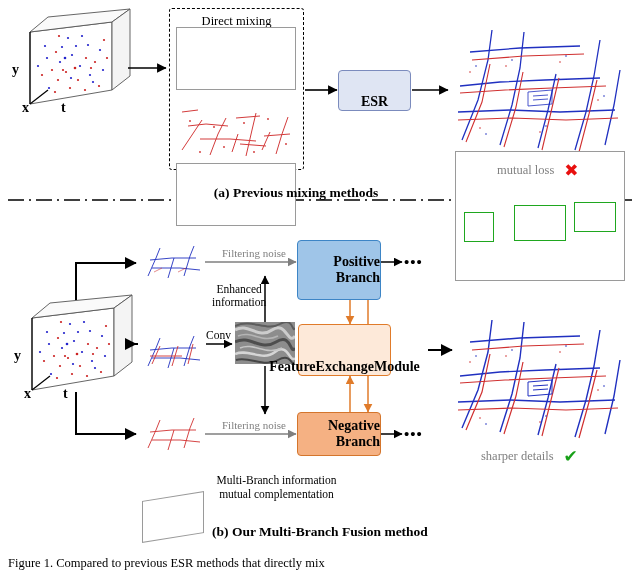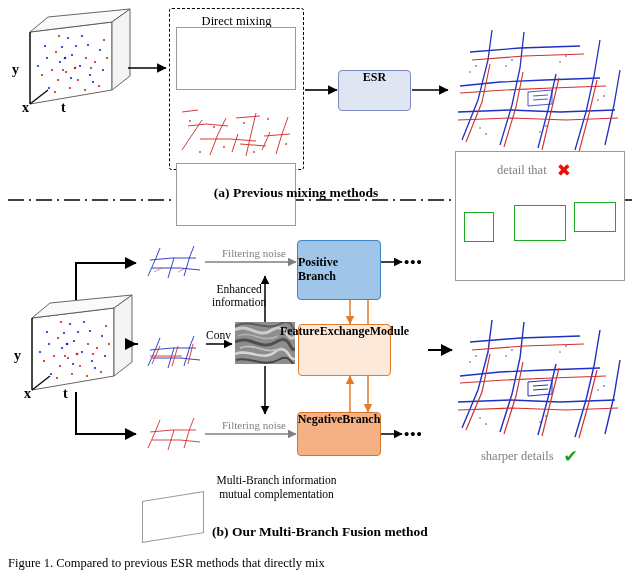--- a/index.html
+++ b/index.html
@@ -51,26 +51,26 @@
   }
   .axis-letter {
     font-family: "Liberation Serif", serif;
     font-weight: bold;
     font-size: 14px;
     color: #000;
   }
   .box-title {
     font-family: "Liberation Serif", serif;
     font-weight: bold;
-    font-size: 12px;
+    font-size: 14px;
     text-align: center;
     line-height: 1.15;
     color: #000;
     display: flex;
-    align-items: flex-start;
+    align-items: flex-end;
     justify-content: center;
     box-sizing: border-box;
   }
   .esr-box {
     background: #dfe5f3;
     border: 1px solid #7b8bbd;
     border-radius: 4px;
   }
   .pos-box {
     background: #9fc5e8;
@@ -528,21 +528,21 @@
     <span>ESR</span>
   </div>
 
   <div class="abs imgframe" style="left:455px; top:25px; width:170px; height:130px;">
     <div class="greenrect" style="left:8px; top:60px; width:30px; height:30px;"></div>
     <div class="greenrect" style="left:58px; top:53px; width:52px; height:36px;"></div>
     <div class="greenrect" style="left:118px; top:50px; width:42px; height:30px;"></div>
   </div>
 
   <div class="abs" style="left:497px; top:158px;">
-    <span class="grayprev">detail that</span>
+    <span class="grayprev">mutual loss</span>
     <span class="mark-x" style="margin-left:6px; position:relative; top:2px;">✖</span>
   </div>
 
   <div class="abs panel-caption" style="left:0; top:185px; width:520px;padding-left:36px;">(a) Previous  mixing methods</div>
 
   <div class="abs bluebg" style="left:125px; top:230px; width:303px; height:280px; z-index:-1;"></div>
 
   <div class="abs axis-letter" style="left:14px; top:348px;">y</div>
   <div class="abs axis-letter" style="left:24px; top:386px;">x</div>
   <div class="abs axis-letter" style="left:63px; top:386px;">t</div>
@@ -557,21 +557,21 @@
     <div>information</div>
   </div>
 
   <div class="abs label-black" style="left:206px; top:329px;">Conv</div>
 
   <div class="abs pos-box box-title" style="left:297px; top:240px; width:84px; height:60px; flex-direction:column;">
     <div>Positive</div>
     <div>Branch</div>
   </div>
 
-  <div class="abs neg-box box-title" style="left:297px; top:412px; width:84px; height:44px; flex-direction:row;">
+  <div class="abs neg-box box-title" style="left:297px; top:412px; width:84px; height:44px; flex-direction:column;">
     <div>Negative</div>
     <div>Branch</div>
   </div>
 
   <div class="abs fem-box box-title" style="left:298px; top:324px; width:93px; height:52px; flex-direction:row;">
     <div>Feature</div>
     <div>Exchange</div>
     <div>Module</div>
   </div>
 

